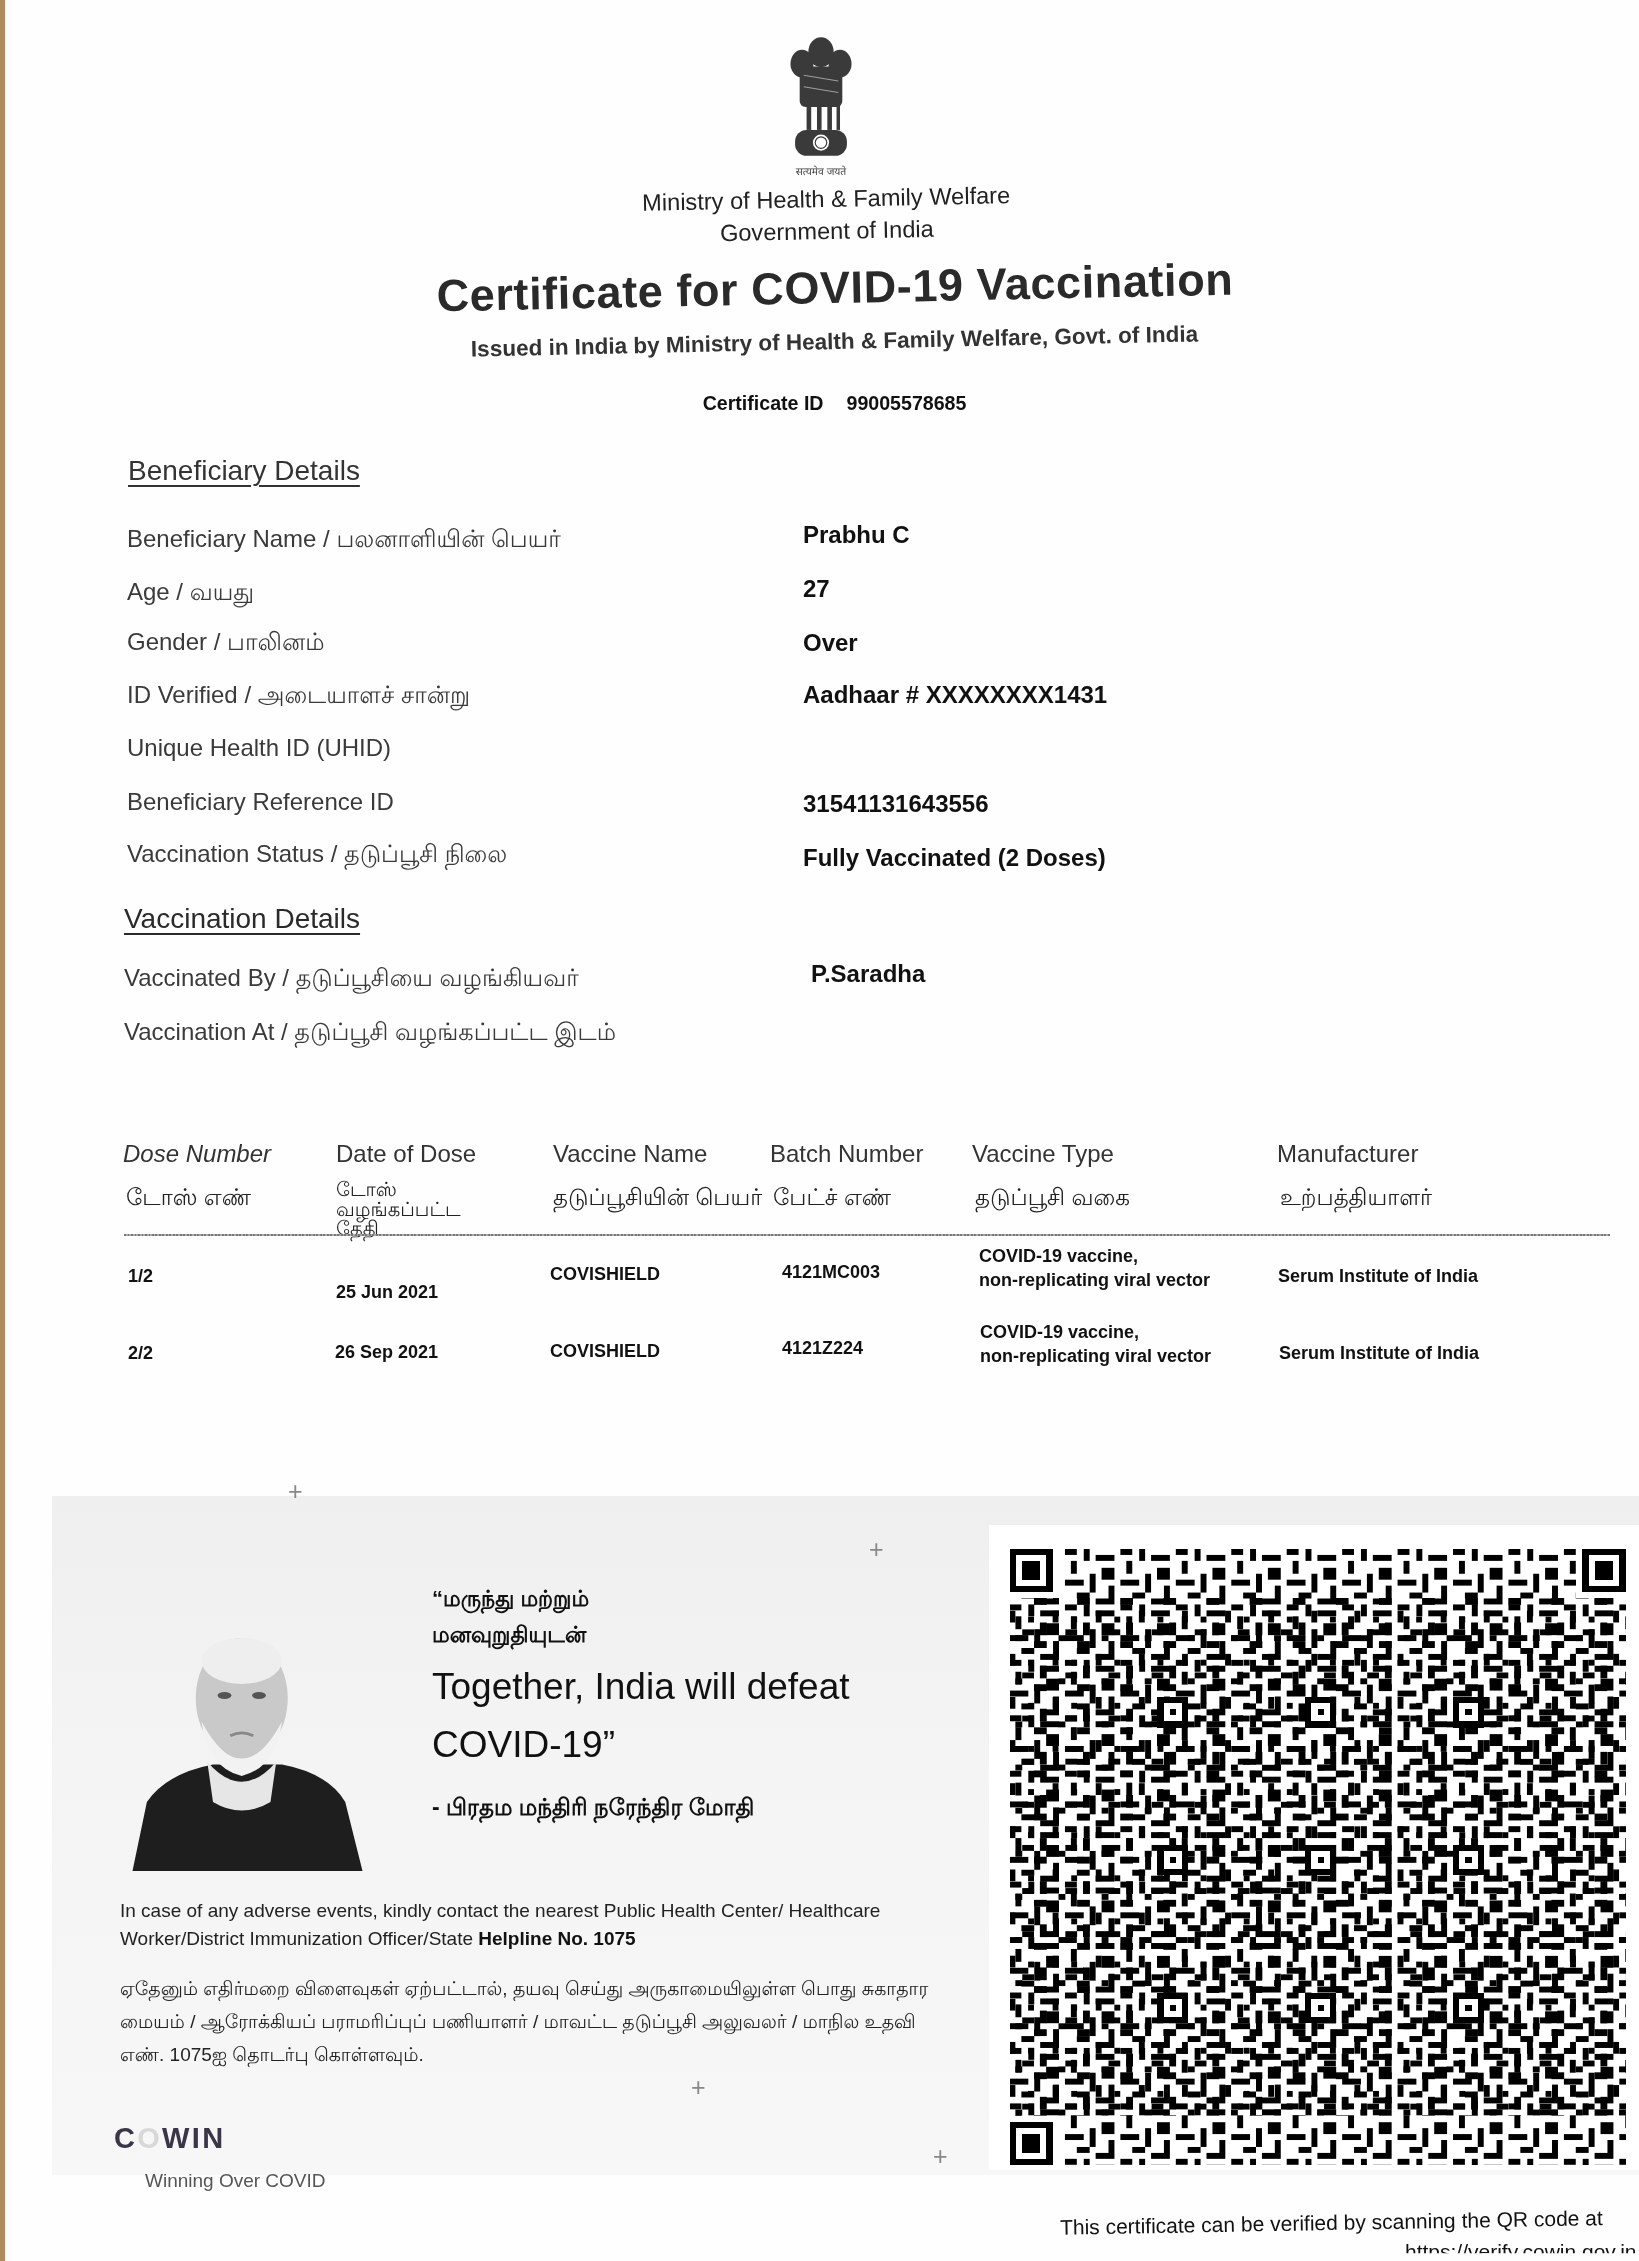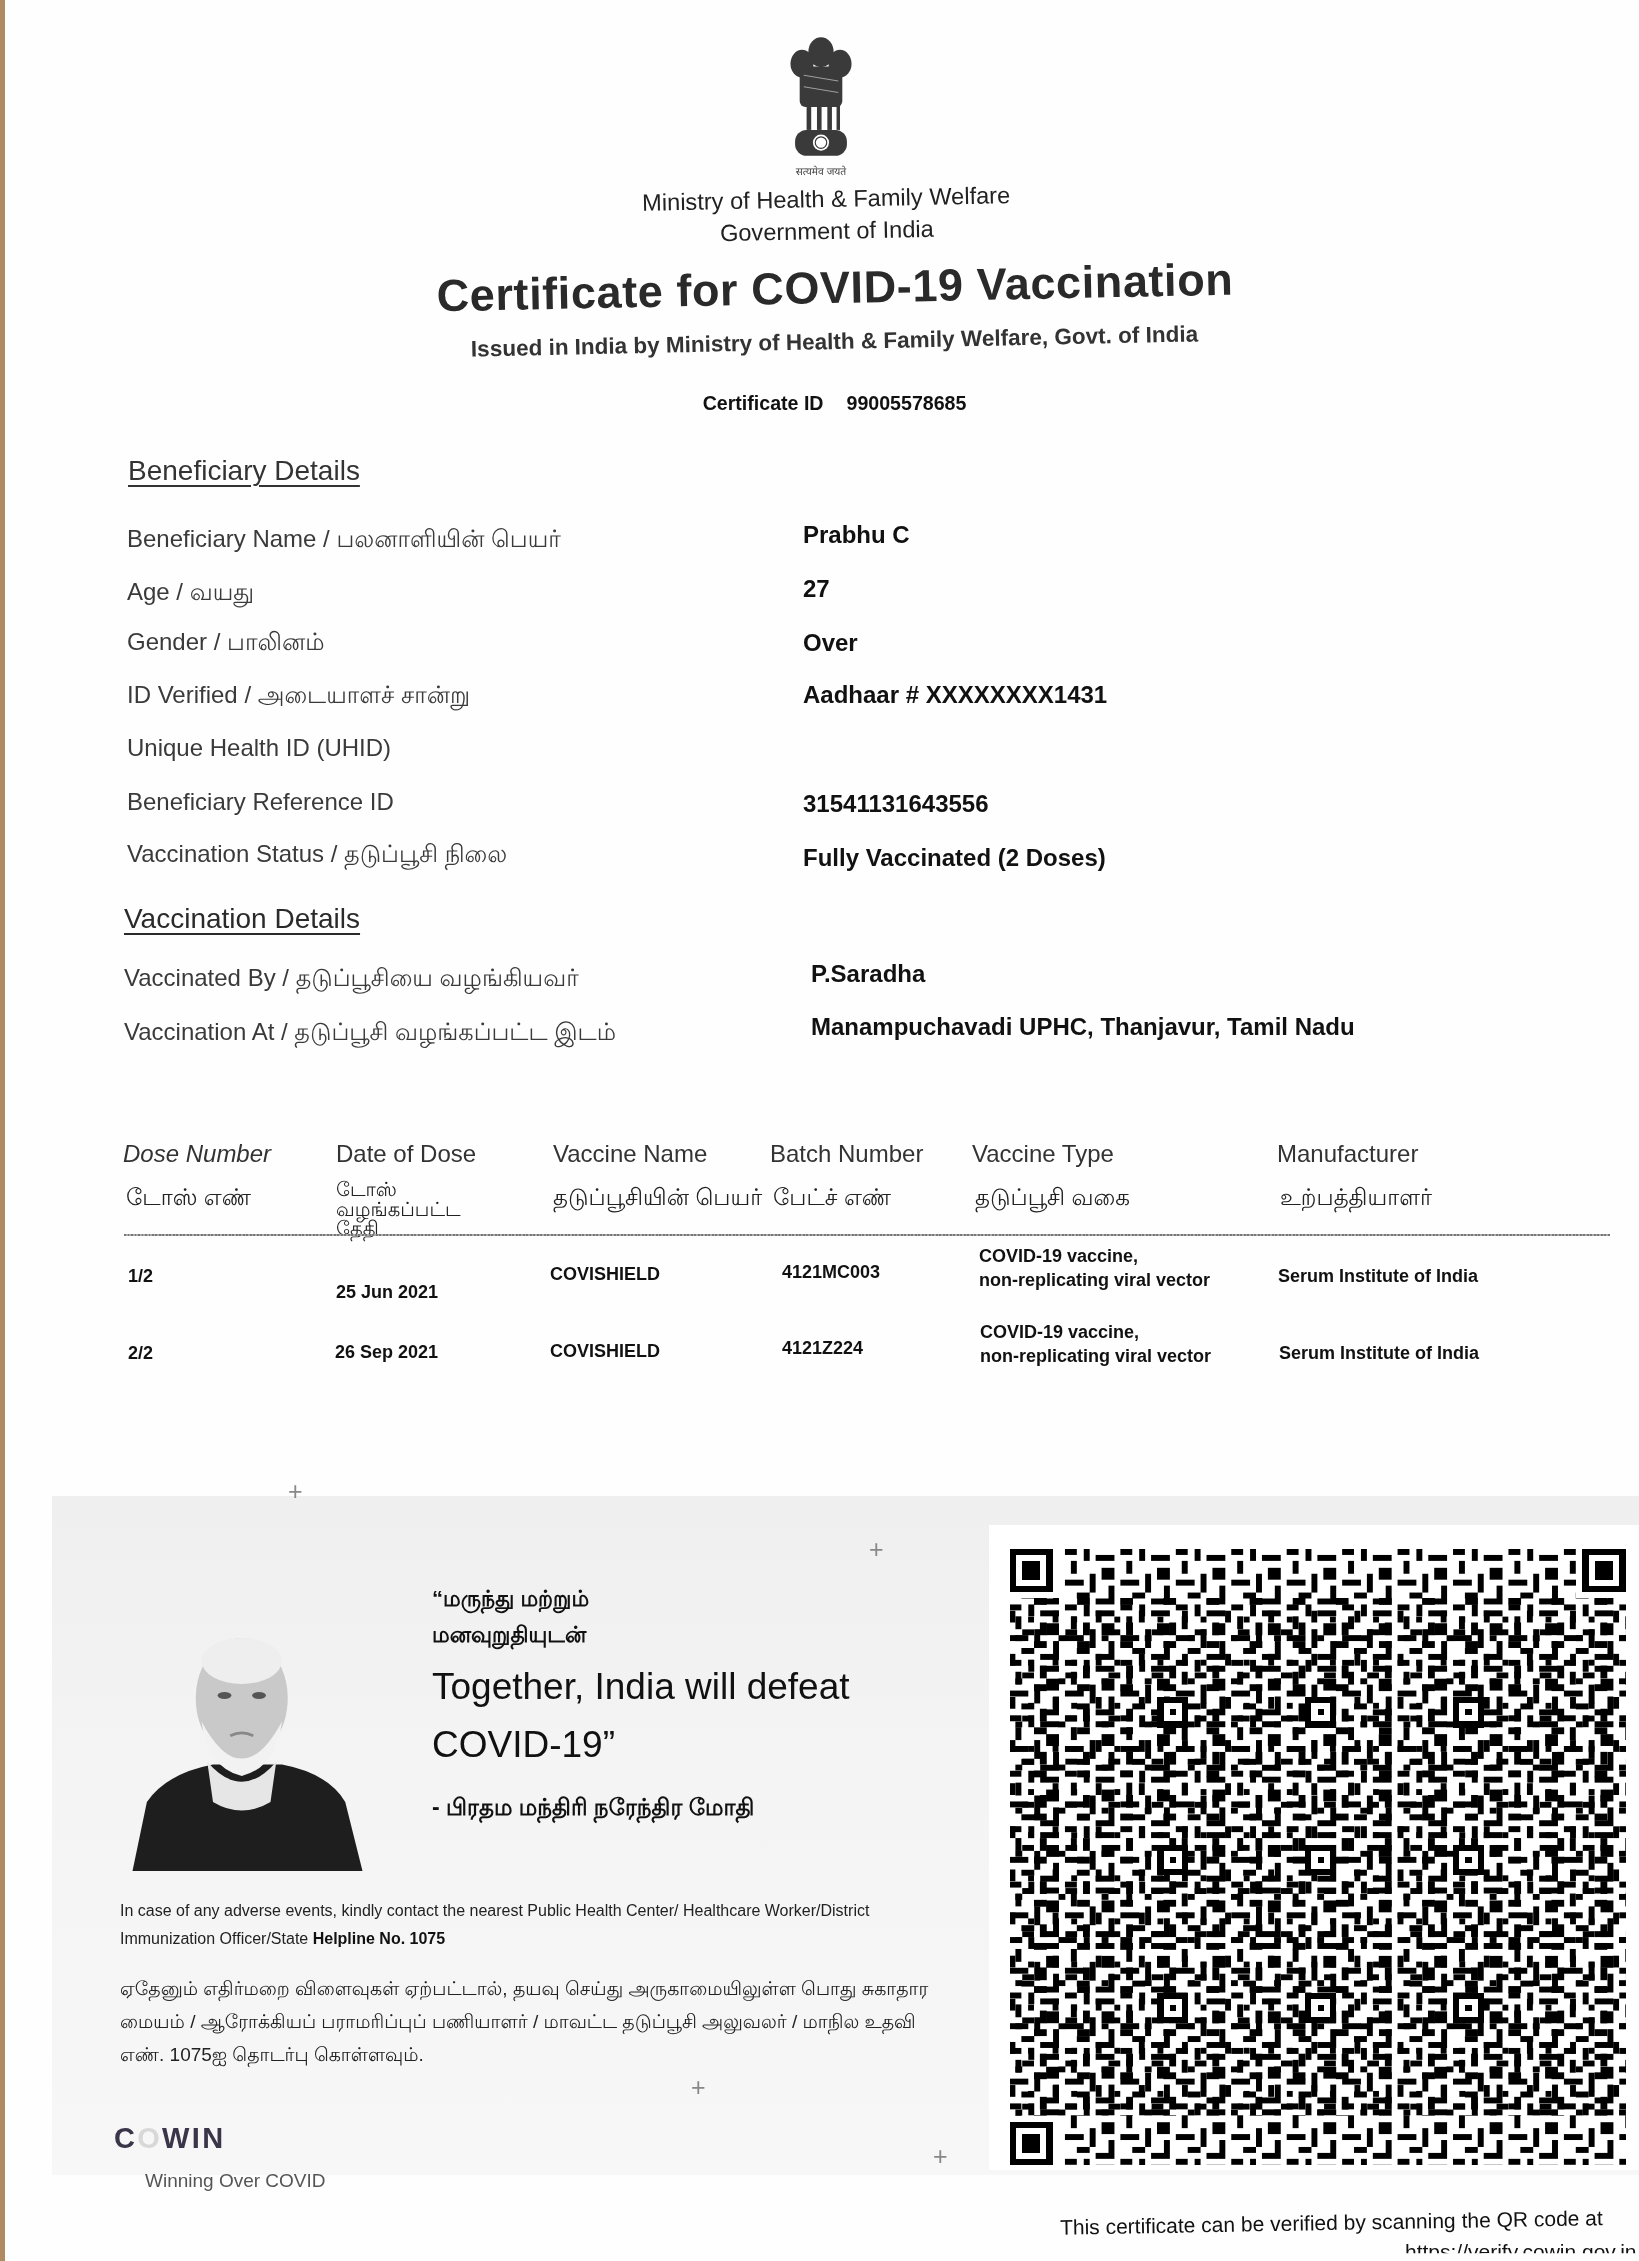--- a/index.html
+++ b/index.html
@@ -33,21 +33,21 @@
   .table-rule { position: absolute; left: 124px; top: 1234px; width: 1486px; height: 2.3px; background: repeating-linear-gradient(90deg, #777 0 1.7px, #aaa 1.7px 3.5px); }
   .td { position: absolute; font-size: 18px; font-weight: bold; color: #111; white-space: nowrap; }
   .td-type { line-height: 24px; }
 
   
   .band { position: absolute; left: 52px; top: 1496px; width: 1588px; height: 679px; background: linear-gradient(180deg, #efefef 0%, #f4f4f4 40%, #f7f7f7 100%); }
   .photo { position: absolute; left: 121px; top: 1612px; width: 253px; height: 259px; }
   .quote-ta { position: absolute; left: 432px; top: 1581px; font-size: 22px; font-weight: bold; line-height: 36px; color: #111; }
   .quote-en { position: absolute; left: 432px; top: 1658px; font-size: 37px; line-height: 58px; color: #111; }
   .quote-attr { position: absolute; left: 432px; top: 1794px; font-size: 23px; font-weight: bold; color: #111; }
-  .advice-en { position: absolute; left: 120px; top: 1897px; width: 835px; font-size: 16px; line-height: 28px; color: #222; }
+  .advice-en { position: absolute; left: 120px; top: 1897px; width: 835px; font-size: 19px; line-height: 28px; color: #222; }
   .advice-en b { color: #111; }
   .advice-ta { position: absolute; left: 120px; top: 1972px; width: 835px; font-size: 19px; line-height: 33px; color: #222; }
   .cowin { position: absolute; left: 114px; top: 2122px; font-size: 29px; font-weight: bold; color: #3a3548; letter-spacing: 2.3px; }
   .cowin .o { color: #d8d8d8; }
   .cowin-tag { position: absolute; left: 145px; top: 2170px; font-size: 19px; color: #555; }
 
   .qr-box { position: absolute; left: 989px; top: 1525px; width: 650px; height: 645px; background: #fff; }
   .qr { position: absolute; left: 1005px; top: 1549px; width: 625px; height: 616px; }
   .verify { position: absolute; left: 1060px; top: 2211px; font-size: 21px; color: #111; transform: rotate(-1deg); white-space: nowrap; }
   .verify-url { position: absolute; left: 1405px; top: 2240px; font-size: 21px; color: #111; white-space: nowrap; clip-path: inset(0 0 45% 0); }
@@ -112,21 +112,20 @@
 
   <div class="row-label" style="top:840px;">Vaccination Status / தடுப்பூசி நிலை</div>
   <div class="row-value" style="top:844px;">Fully Vaccinated (2 Doses)</div>
 
   <div class="section-title" style="left:124px; top:903px; color:#2a2a2a;">Vaccination Details</div>
 
   <div class="row-label" style="left:124px; top:964px;">Vaccinated By / தடுப்பூசியை வழங்கியவர்</div>
   <div class="row-value" style="left:811px; top:960px;">P.Saradha</div>
 
   <div class="row-label" style="left:124px; top:1018px;">Vaccination At / தடுப்பூசி வழங்கப்பட்ட இடம்</div>
-  <div class="row-value" style="left:811px; top:1013px;">Manampuchavadi UPHC, Thanjavur, Tamil Nadu</div>
 
   <div class="th" style="left:123px; top:1140px;font-style:italic;">Dose Number</div>
   <div class="th-ta" style="left:126px; top:1186px;">டோஸ் எண்</div>
 
   <div class="th" style="left:336px; top:1140px;">Date of Dose</div>
   <div class="th-ta" style="left:336px; top:1180px; width:155px; font-size:19.6px; line-height:19.6px;">டோஸ் வழங்கப்பட்ட தேதி</div>
 
   <div class="th" style="left:553px; top:1140px;">Vaccine Name</div>
   <div class="th-ta" style="left:553px; top:1186px;">தடுப்பூசியின் பெயர்</div>
 

